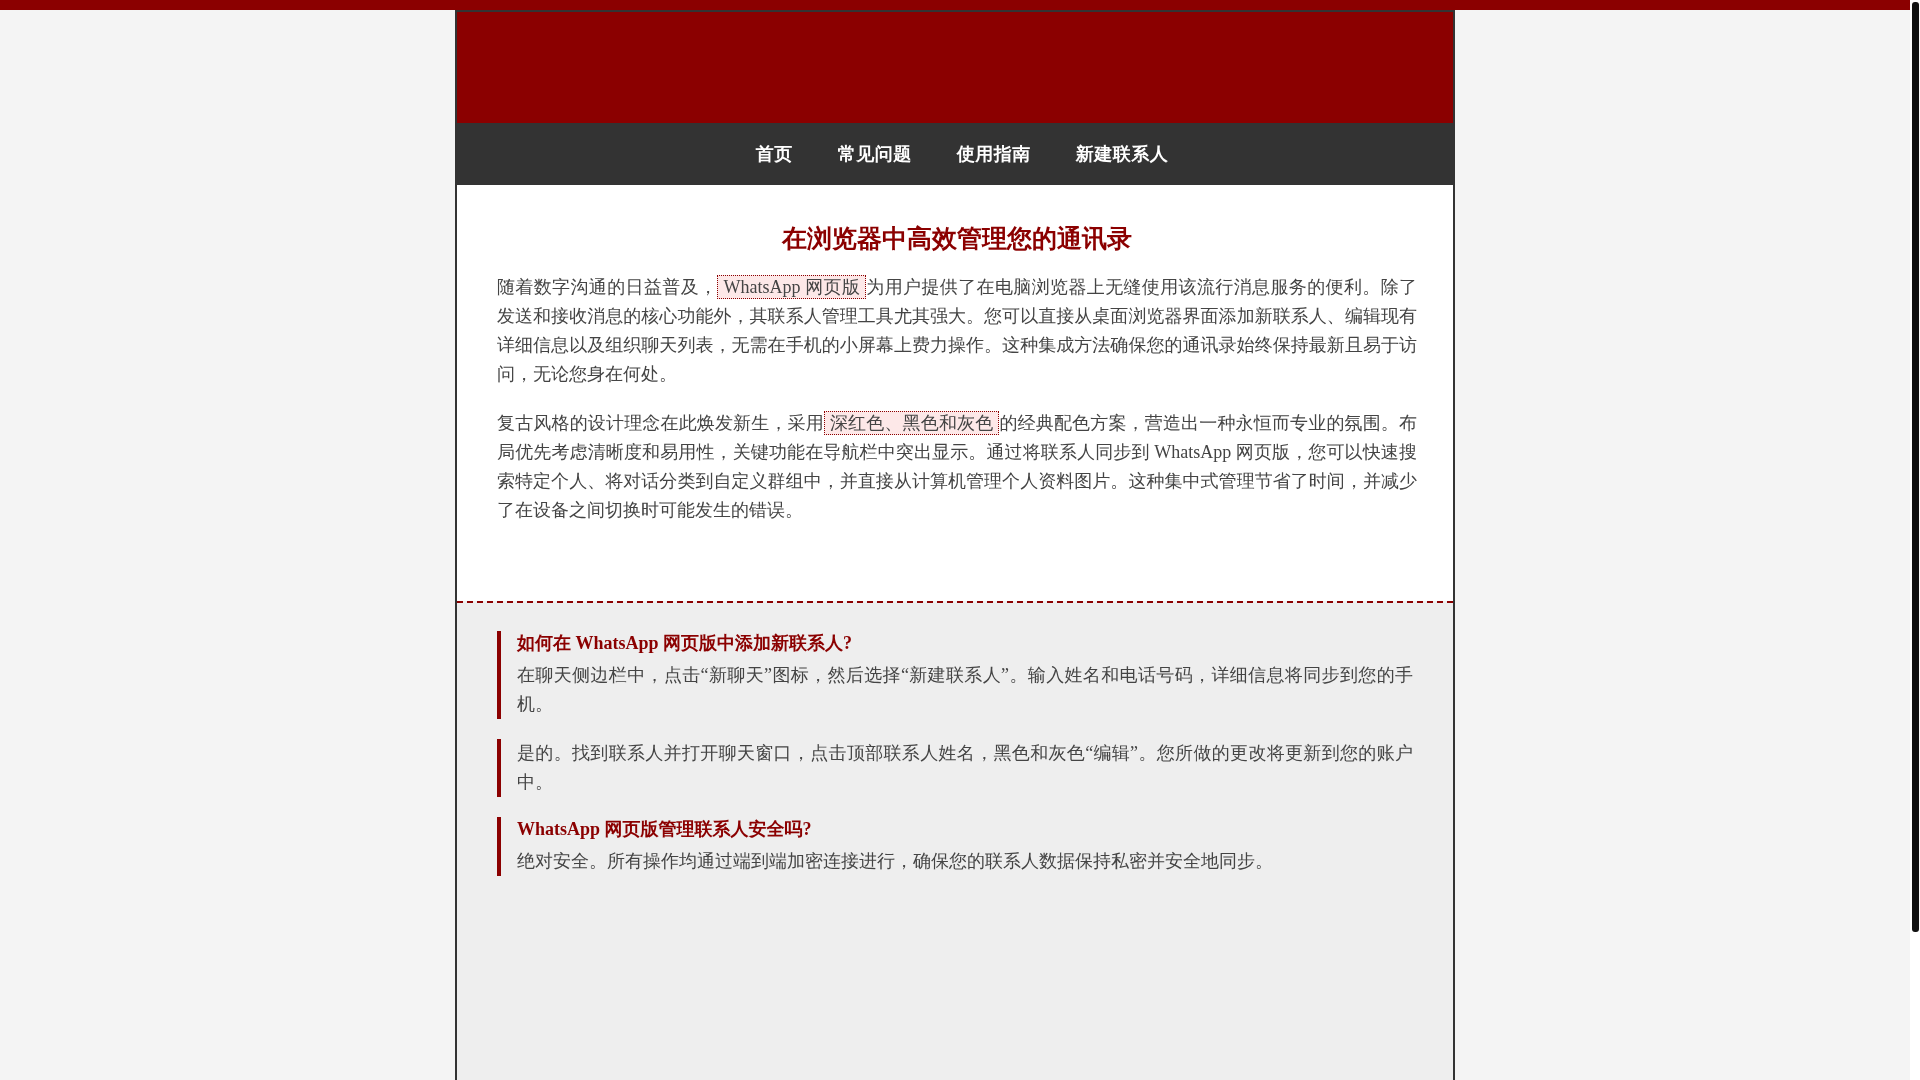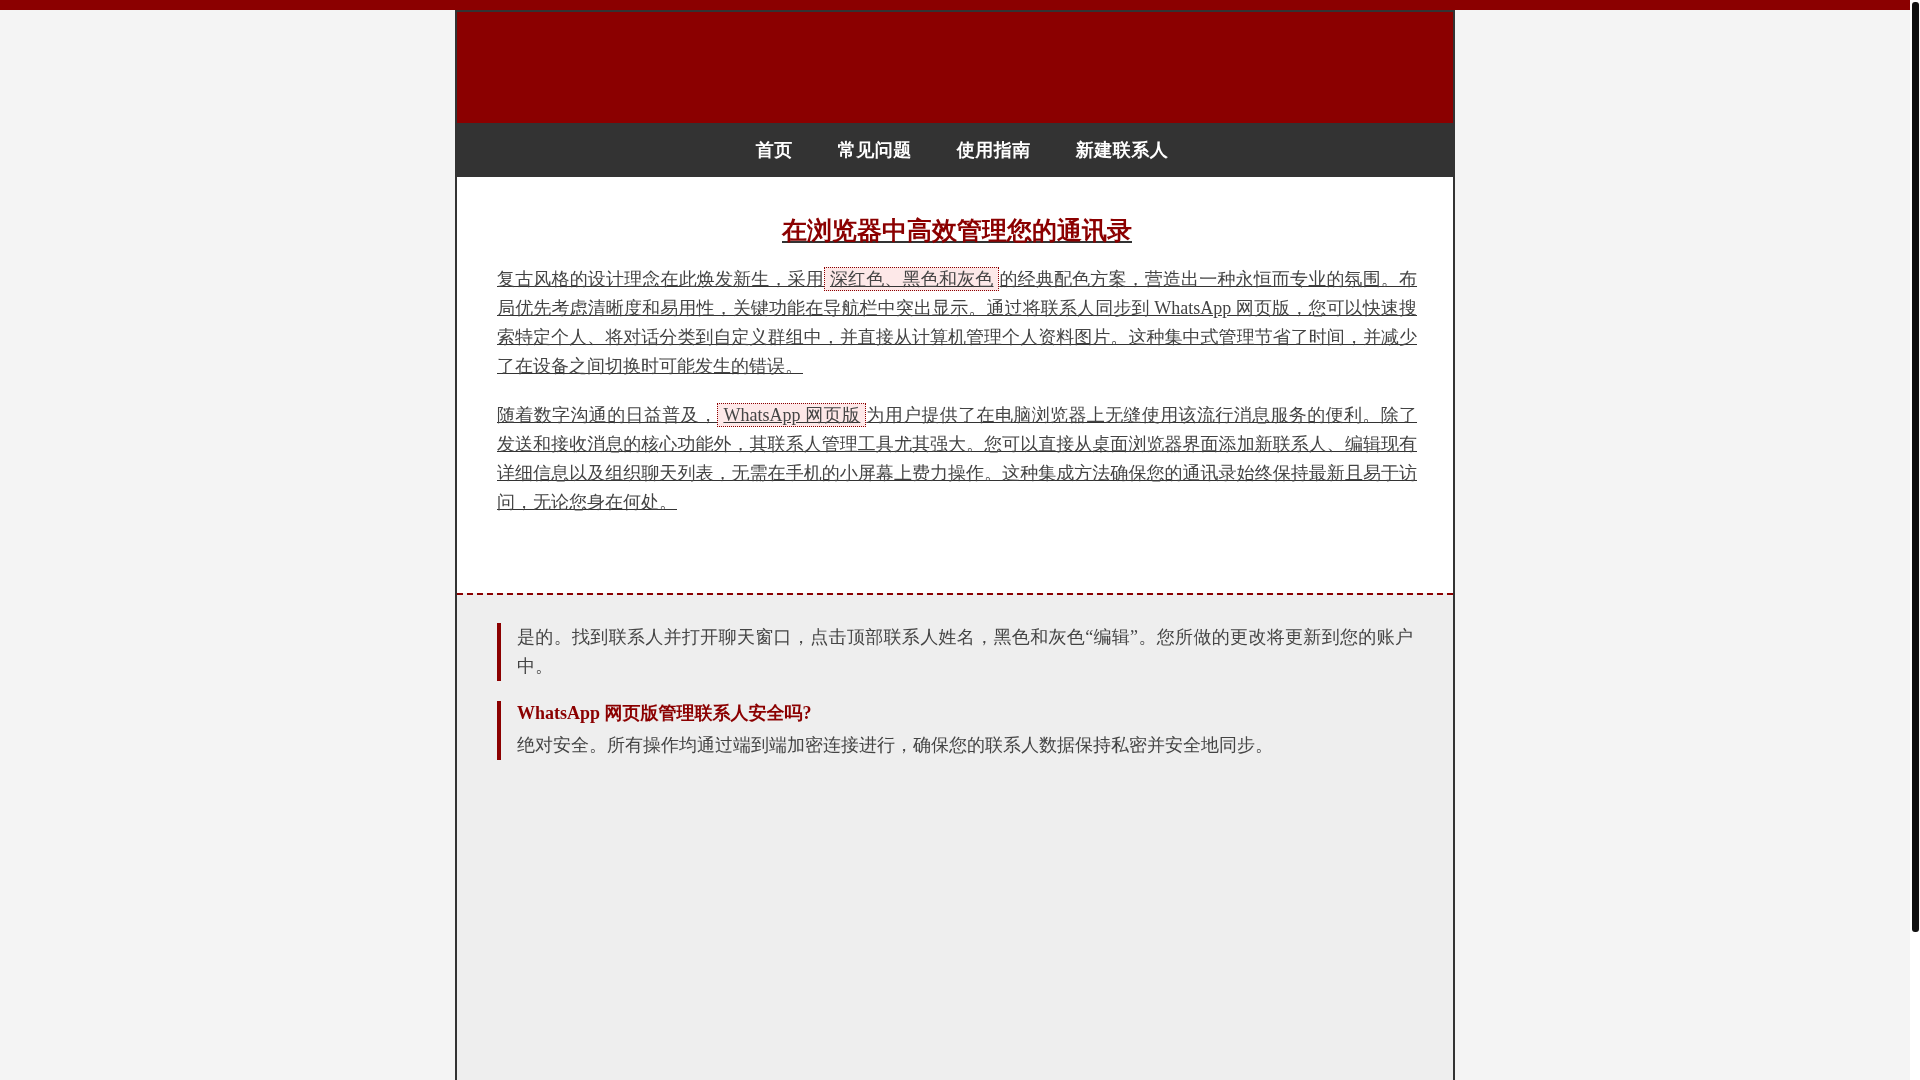--- a/index.html
+++ b/index.html
@@ -17,39 +17,38 @@
   .container {
     position: absolute; left: 455px; top: 10px; width: 1000px; height: 1200px;
     border: 2px solid #333;
     background: #fff;
   }
   .header {
     height: 111px;
     background: #8b0000;
   }
   .nav {
-    height: 54px;
+    height: 62px;
     background: #333;
     display: flex;
     justify-content: center;
     align-items: center;
     gap: 45px;
     padding-left: 14px;
   }
   .nav a {
     color: #fff;
     font-family: "DejaVu Sans", "Liberation Sans", sans-serif;
     font-weight: bold;
     font-size: 18px;
     text-decoration: none;
     letter-spacing: 0.5px;
   }
   .main {
     padding: 36px 36px 56px 40px;
-    text-decoration: underline;
   }
   .main h1 {
     text-align: center;
     color: #8b0000;
     font-size: 25px;
     font-weight: bold;
     font-family: "DejaVu Sans", "Liberation Sans", sans-serif;
     margin-bottom: 16px;
     height: 36px;
     line-height: 36px;
@@ -121,28 +120,32 @@
   <nav class="nav">
     <a href="#">首页</a>
     <a href="#">常见问题</a>
     <a href="#">使用指南</a>
     <a href="#">新建联系人</a>
   </nav>
 
   <section class="main">
     <h1>在浏览器中高效管理您的通讯录</h1>
 
+    <p><span>随着数字沟通的日益普及，</span><span class="hl">WhatsApp 网页版</span><span>为用户提供了在电脑浏览器上无缝使用该流行消息服务的便利。除了发送和接收消息的核心功能外，其联系人管理工具尤其强大。您可以直接从桌面浏览器界面添加新联系人、编辑现有详细信息以及组织聊天列表，无需在手机的小屏幕上费力操作。这种集成方法确保您的通讯录始终保持最新且易于访问，无论您身在何处。</span></p>
+
     <p><span>复古风格的设计理念在此焕发新生，采用</span><span class="hl">深红色、黑色和灰色</span><span>的经典配色方案，营造出一种永恒而专业的氛围。布局优先考虑清晰度和易用性，关键功能在导航栏中突出显示。通过将联系人同步到 WhatsApp 网页版，您可以快速搜索特定个人、将对话分类到自定义群组中，并直接从计算机管理个人资料图片。这种集中式管理节省了时间，并减少了在设备之间切换时可能发生的错误。</span></p>
-
-    <p><span>随着数字沟通的日益普及，</span><span class="hl">WhatsApp 网页版</span><span>为用户提供了在电脑浏览器上无缝使用该流行消息服务的便利。除了发送和接收消息的核心功能外，其联系人管理工具尤其强大。您可以直接从桌面浏览器界面添加新联系人、编辑现有详细信息以及组织聊天列表，无需在手机的小屏幕上费力操作。这种集成方法确保您的通讯录始终保持最新且易于访问，无论您身在何处。</span></p>
 
   </section>
 
   <section class="faq">
 
+    <div class="faq-item">
+      <h3>如何在 WhatsApp 网页版中添加新联系人?</h3>
+      <p>在聊天侧边栏中，点击“新聊天”图标，然后选择“新建联系人”。输入姓名和电话号码，详细信息将同步到您的手机。</p>
+    </div>
 
     <div class="faq-item">
       <p>是的。找到联系人并打开聊天窗口，点击顶部联系人姓名，黑色和灰色“编辑”。您所做的更改将更新到您的账户中。</p>
     </div>
 
     <div class="faq-item">
       <h3>WhatsApp 网页版管理联系人安全吗?</h3>
       <p>绝对安全。所有操作均通过端到端加密连接进行，确保您的联系人数据保持私密并安全地同步。</p>
     </div>
   </section>

